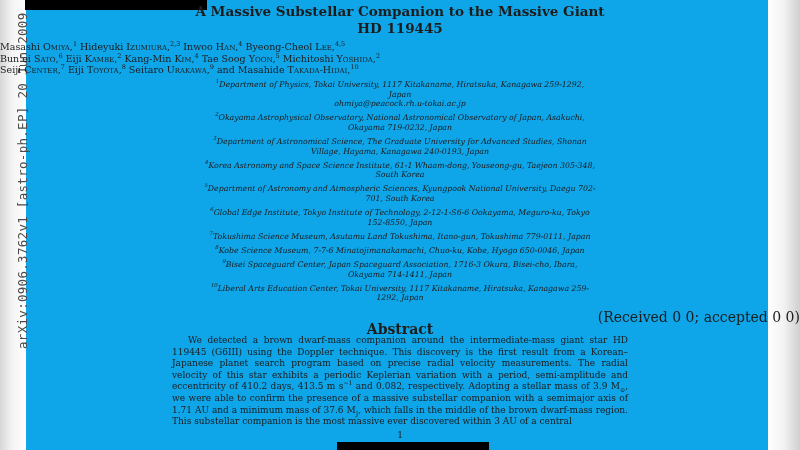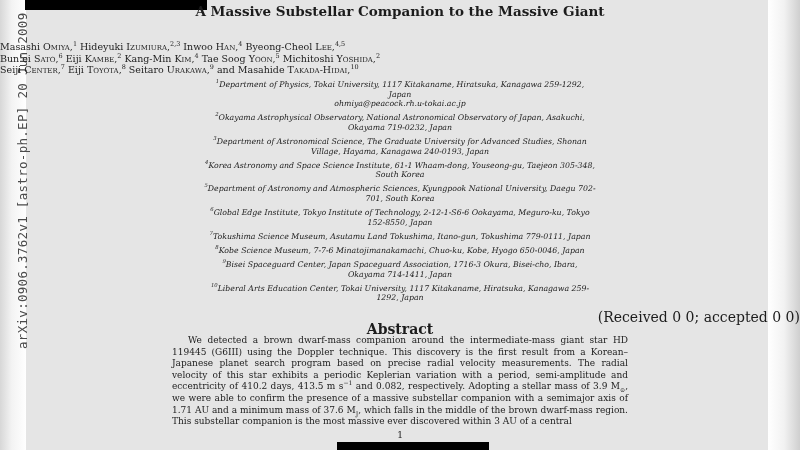--- a/index.html
+++ b/index.html
@@ -1,18 +1,18 @@
 <!DOCTYPE html>
 <html><head>
 <meta charset="utf-8">
 <style>
   * { margin:0; padding:0; box-sizing:border-box; }
   html,body { width:800px; height:450px; background:#ffffff; overflow:hidden; }
   body { font-family:"DejaVu Serif", serif; color:#1c1c1c; }
-  .screen { position:relative; width:800px; height:450px; background:#e5e5e5; }
+  .screen { position:relative; width:800px; height:450px; background:#0ea5e9; }
 
   .edge { position:absolute; top:0; height:100%; pointer-events:none; }
   .edge.left  { left:0;  width:26px; background:linear-gradient(90deg,#d7d7d7,#f3f3f3 45%,#ffffff); }
   .edge.right { right:0; width:32px; background:linear-gradient(270deg,#cfcfcf,#f2f2f2 50%,#ffffff); }
 
   .bar { position:absolute; background:#000000; }
   .bar.top    { left:25px; top:0; width:182px; height:10px; }
   .bar.bottom { left:337px; bottom:0; width:152px; height:8px; }
 
   .arxiv {
@@ -55,20 +55,21 @@
   <div class="edge left"></div>
   <div class="edge right"></div>
 
   <div class="bar top"></div>
   <div class="bar bottom"></div>
 
   <div class="arxiv">arXiv:0906.3762v1  [astro-ph.EP]  20 Jun 2009</div>
 
   <div class="title">
     <div>A Massive Substellar Companion to the Massive Giant</div>
+    <div>HD 119445</div>
   </div>
 
   <div class="authors">
     <div>Masashi <span class="sc">Omiya</span>,<sup>1</sup> Hideyuki <span class="sc">Izumiura</span>,<sup>2,3</sup> Inwoo <span class="sc">Han</span>,<sup>4</sup> Byeong-Cheol <span class="sc">Lee</span>,<sup>4,5</sup></div>
     <div>Bun’ei <span class="sc">Sato</span>,<sup>6</sup> Eiji <span class="sc">Kambe</span>,<sup>2</sup> Kang-Min <span class="sc">Kim</span>,<sup>4</sup> Tae Soog <span class="sc">Yoon</span>,<sup>5</sup> Michitoshi <span class="sc">Yoshida</span>,<sup>2</sup></div>
     <div>Seiji <span class="sc">Center</span>,<sup>7</sup> Eiji <span class="sc">Toyota</span>,<sup>8</sup> Seitaro <span class="sc">Urakawa</span>,<sup>9</sup> and Masahide <span class="sc">Takada-Hidai</span>,<sup>10</sup></div>
   </div>
 
   <div class="affils">
     <div class="affil"><sup>1</sup>Department of Physics, Tokai University, 1117 Kitakaname, Hiratsuka, Kanagawa 259-1292, Japan<br>ohmiya@peacock.rh.u-tokai.ac.jp</div>

